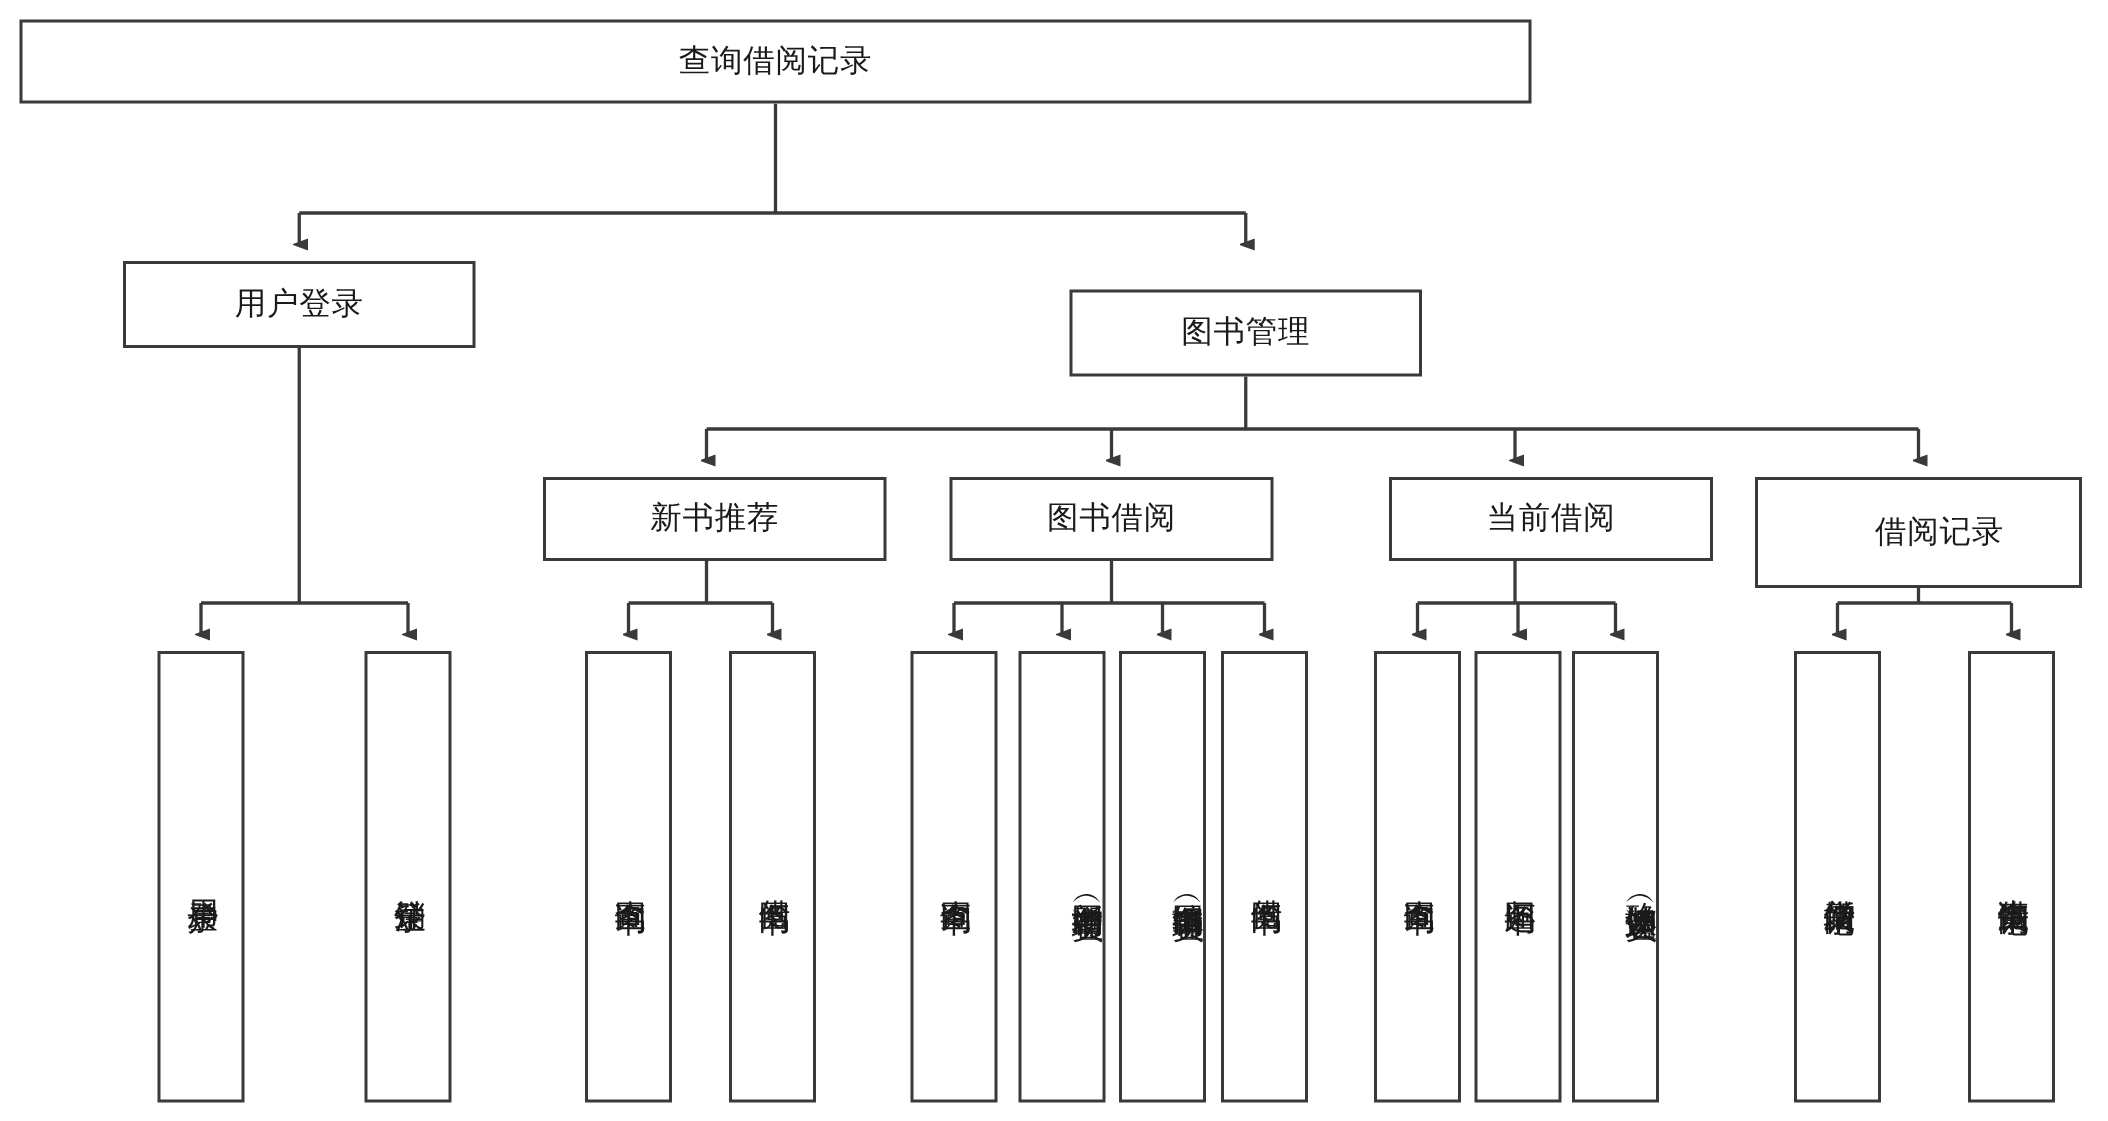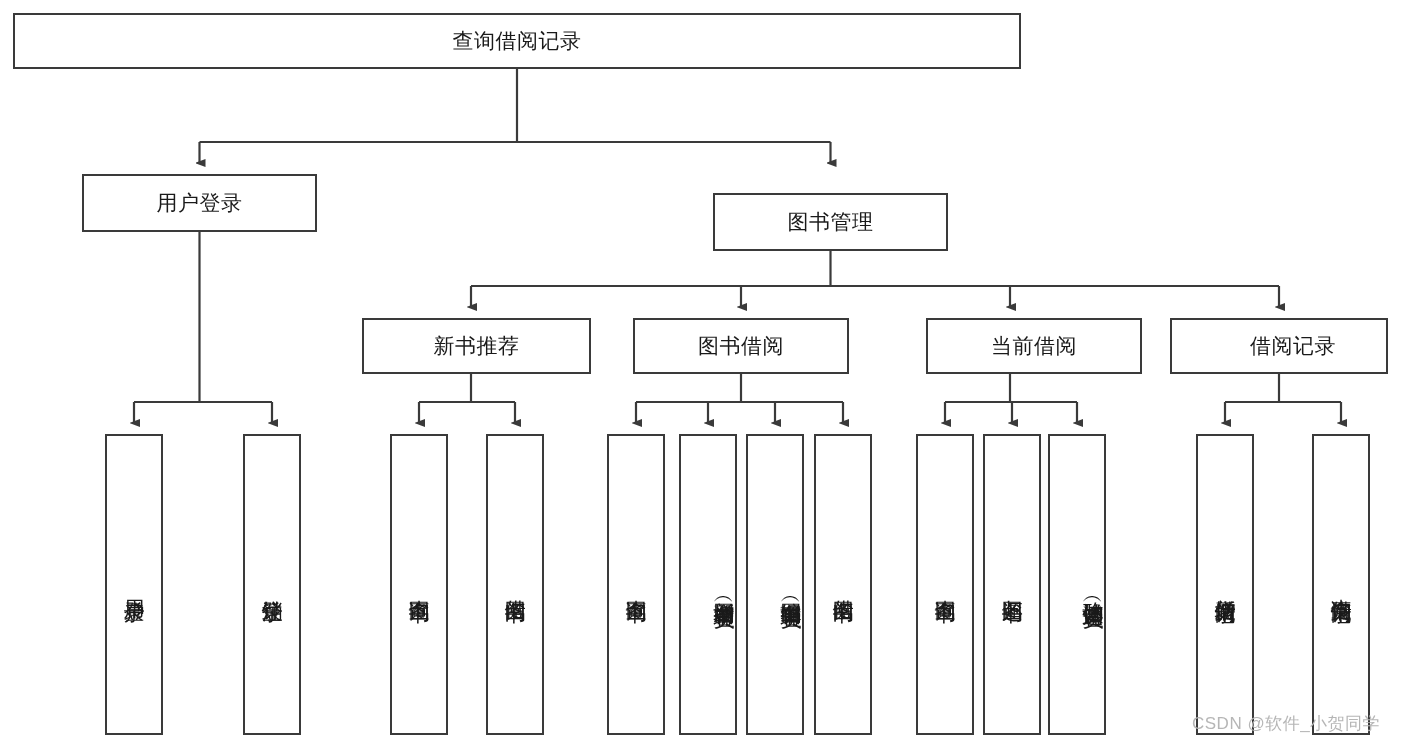--- a/index.html
+++ b/index.html
@@ -123,21 +123,21 @@
       </div>
       <div class="node h" style="left: 362px; top: 318px; width: 229px; height: 56px;">
         <span>新书推荐</span>
       </div>
       <div class="node h" style="left: 633px; top: 318px; width: 216px; height: 56px;">
         <span>图书借阅</span>
       </div>
       <div class="node h" style="left: 902px; top: 318px; width: 216px; height: 56px; margin-left: 24px;">
         <span>当前借阅</span>
       </div>
-      <div class="node h" style="left: 1170px; top: 318px; width: 218px; height: 56px; padding-left: 28px;">
+      <div class="node h" style="left: 1170px; top: 318px; width: 218px; height: 74px; padding-left: 28px;">
         <span>借阅记录</span>
       </div>
       <div class="node v mid" style="left: 105px; top: 434px; width: 58px; height: 301px;">
         <span>用户登录</span>
       </div>
       <div class="node v mid" style="left: 243px; top: 434px; width: 58px; height: 301px;">
         <span>注销登录</span>
       </div>
       <div class="node v mid" style="left: 390px; top: 434px; width: 58px; height: 301px;">
         <span>查询图书</span>
@@ -167,14 +167,13 @@
         <span>确认归还（管理员）</span>
       </div>
       <div class="node v mid" style="left: 1196px; top: 434px; width: 58px; height: 301px;">
         <span>新增借阅记录</span>
       </div>
       <div class="node v mid" style="left: 1312px; top: 434px; width: 58px; height: 301px;">
         <span>查询借阅记录</span>
       </div>
     </div>
 
-  <div class="watermark">CSDN @软件_小贺同学</div>
 </div>
 
 </body></html>

